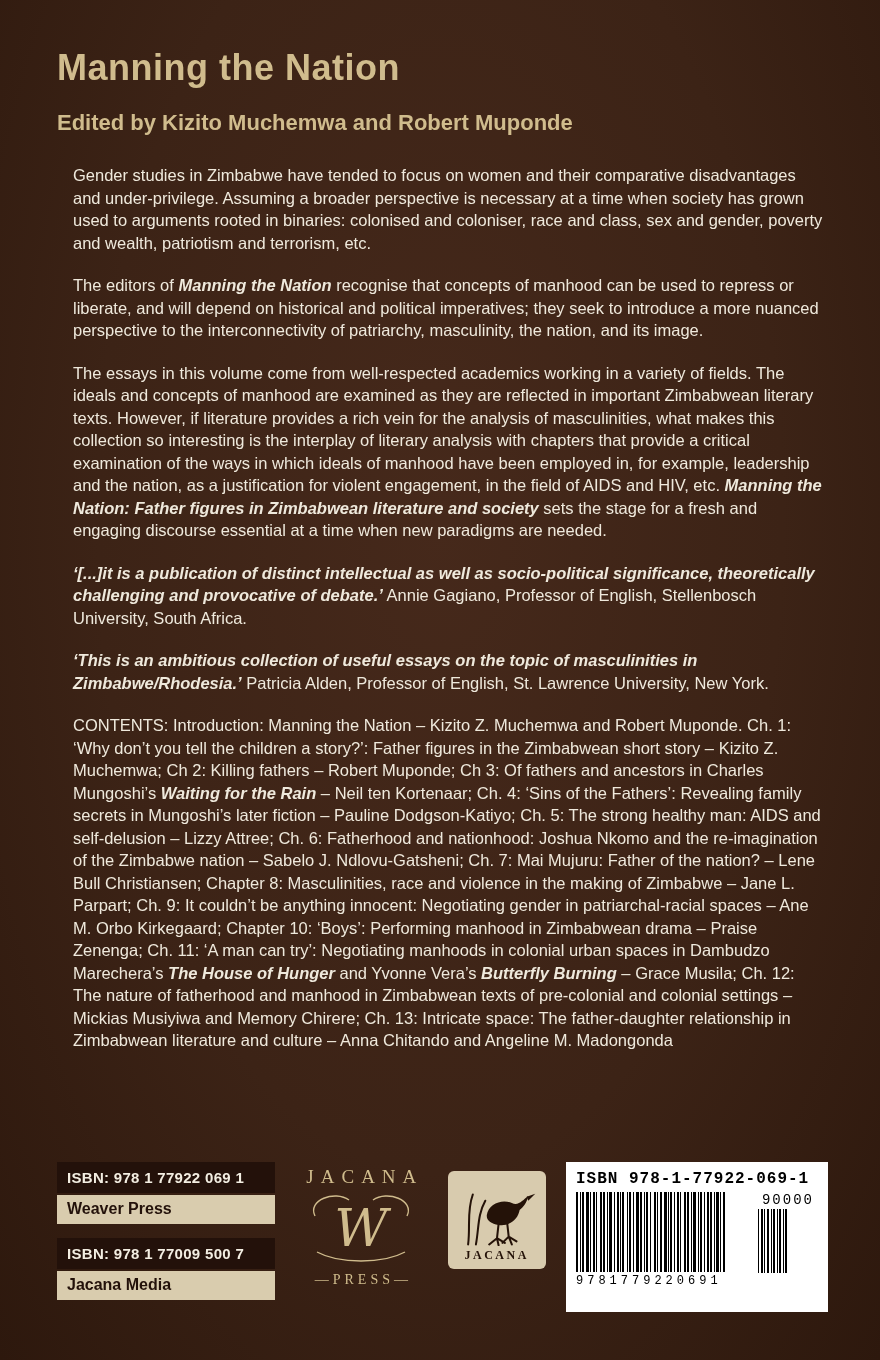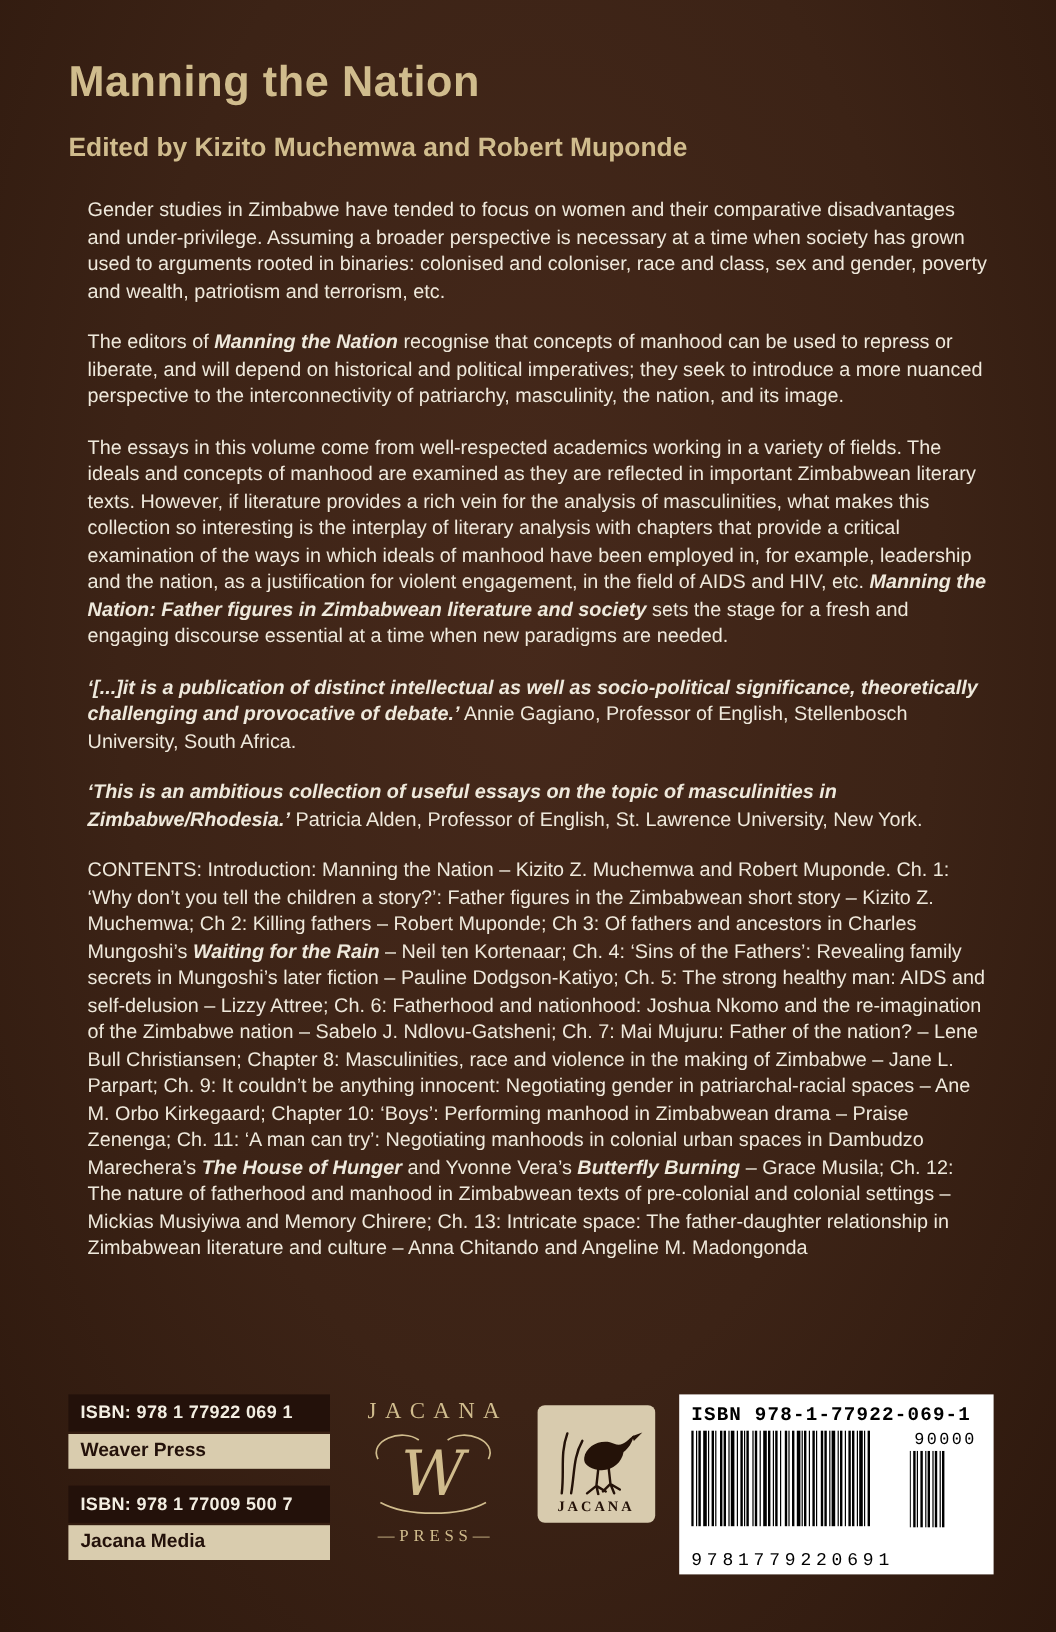--- a/index.html
+++ b/index.html
@@ -60,21 +60,21 @@
     font-family:"Liberation Mono","DejaVu Sans Mono",monospace;
   }
   .bc-top{font-size:16px;font-weight:700;letter-spacing:1px;white-space:nowrap;}
   .bc-mid{display:flex;margin-top:4px;}
   .bc-main{width:172px;}
   .bc-addon{width:60px;margin-left:10px;text-align:center;}
   .bars{height:80px;display:flex;align-items:stretch;overflow:hidden;}
   .bars span{display:block;background:#000;height:100%;flex:none;}
   .bc-addon .bars{height:64px;}
   .addon-num{font-size:14px;letter-spacing:2px;margin-bottom:1px;}
-  .bc-digits{font-size:15px;letter-spacing:4px;margin-top:20px;white-space:nowrap;}
+  .bc-digits{font-size:12px;letter-spacing:4px;margin-top:2px;white-space:nowrap;}
 </style>
 </head>
 <body>
 
 <div class="cover">
   <div class="content">
     <h1 class="title">Manning the Nation</h1>
     <h3 class="editors">Edited by Kizito Muchemwa and Robert Muponde</h3>
     <div class="blurb">
         <p><span class="seg-n">Gender studies in Zimbabwe have tended to focus on women and their comparative disadvantages and under-privilege. Assuming a broader perspective is necessary at a time when society has grown used to arguments rooted in binaries: colonised and coloniser, race and class, sex and gender, poverty and wealth, patriotism and terrorism, etc.</span></p>

